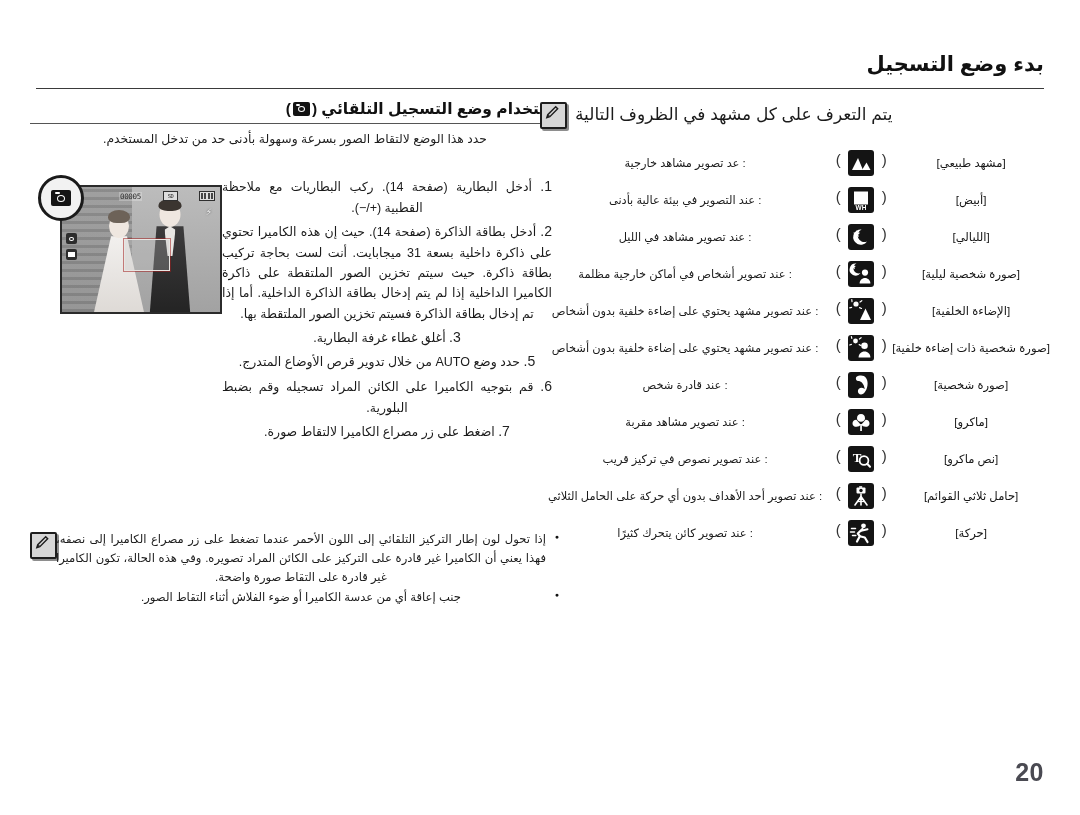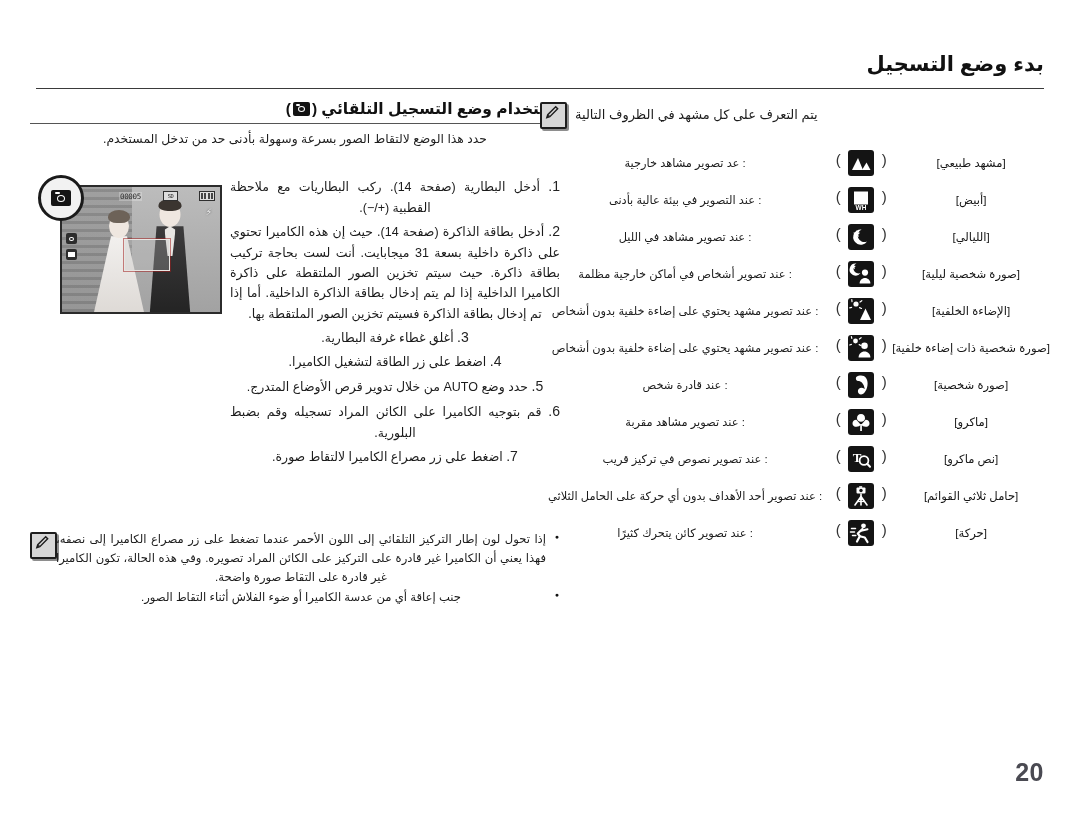--- a/index.html
+++ b/index.html
@@ -118,21 +118,21 @@
 
   
   .steps-wrap {
     margin-top: 26px;
     position: relative;
     min-height: 300px;
   }
   .steps {
     width: 330px;
     margin-left: auto;
-    margin-right: 0;
+    margin-right: 8px;
     font-size: 12.5px;
     line-height: 1.62;
     text-align: justify;
     text-align-last: center;
     color: #1b1b1b;
   }
   .steps p {
     margin: 0 0 2px 0;
   }
   .step-n {
@@ -393,21 +393,21 @@
   
   .rc-note {
     display: flex;
     flex-direction: row-reverse;
     align-items: center;
     gap: 9px;
     justify-content: flex-start;
     margin-bottom: 16px;
   }
   .rc-note .rc-note-text {
-    font-size: 13px;
+    font-size: 17px;
     color: #1b1b1b;
     white-space: nowrap;
   }
 
   table.scene-table {
     width: 100%;
     border-collapse: collapse;
     direction: rtl;
   }
   table.scene-table td {
@@ -518,21 +518,20 @@
 
         <div class="badge-circle">
           <span class="glyph"></span>
         </div>
       </div>
 
       <div class="steps">
         <p><span class="step-n">1.</span> <span>أدخل البطارية (صفحة 14). ركب البطاريات مع ملاحظة القطبية (+/−).</span></p>
         <p><span class="step-n">2.</span> <span>أدخل بطاقة الذاكرة (صفحة 14). حيث إن هذه الكاميرا تحتوي على ذاكرة داخلية بسعة 31 ميجابايت. أنت لست بحاجة تركيب بطاقة ذاكرة. حيث سيتم تخزين الصور الملتقطة على ذاكرة الكاميرا الداخلية إذا لم يتم إدخال بطاقة الذاكرة الداخلية. أما إذا تم إدخال بطاقة الذاكرة فسيتم تخزين الصور الملتقطة بها.</span></p>
         <p><span class="step-n">3.</span> <span>أغلق غطاء غرفة البطارية.</span></p>
-        <p><span class="step-n">4.</span> <span>اضغط على زر الطاقة لتشغيل الكاميرا.</span></p>
         <p><span class="step-n">5.</span> <span>حدد وضع AUTO من خلال تدوير قرص الأوضاع المتدرج.</span></p>
         <p><span class="step-n">6.</span> <span>قم بتوجيه الكاميرا على الكائن المراد تسجيله وقم بضبط البلورية.</span></p>
         <p><span class="step-n">7.</span> <span>اضغط على زر مصراع الكاميرا لالتقاط صورة.</span></p>
       </div>
     </div>
 
     <div class="note-block">
       <div class="note-row">
         <span class="note-icon">
           <span class="sheet"></span>

